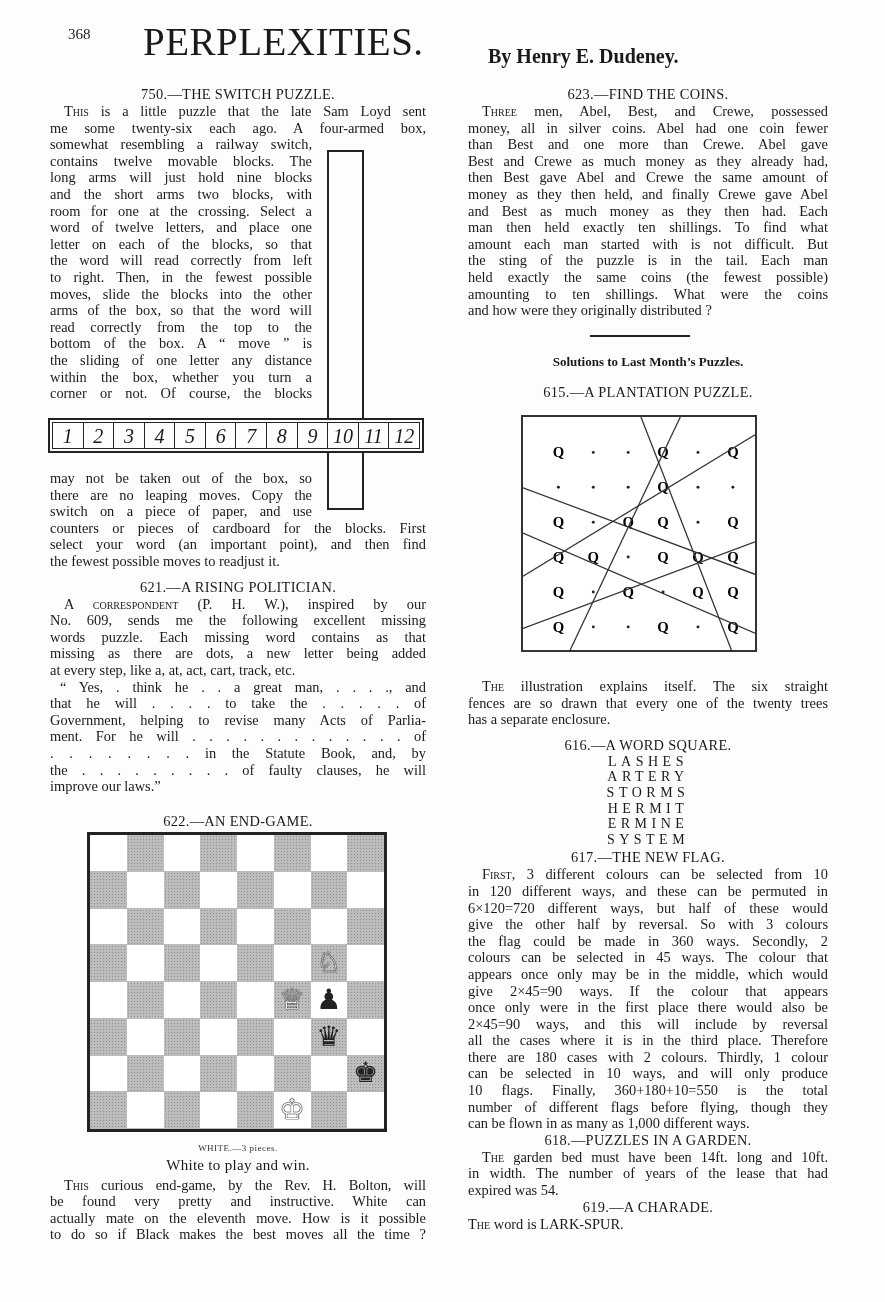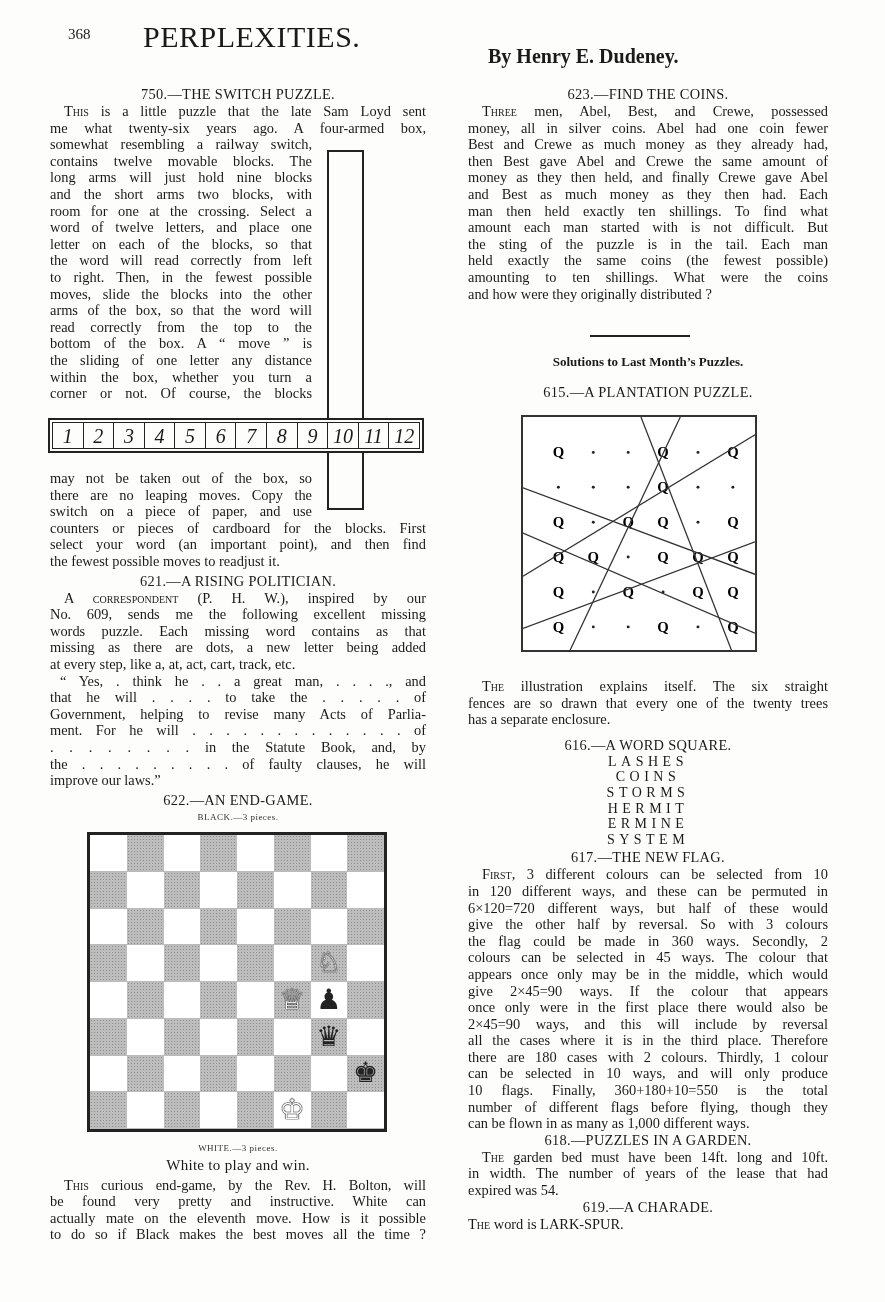--- a/index.html
+++ b/index.html
@@ -1,20 +1,20 @@
 <!DOCTYPE html>
 <html><head>
 <meta charset="utf-8">
 <style>
   * { box-sizing: border-box; margin: 0; padding: 0; }
   html, body { width: 885px; height: 1302px; background: #fdfdfb; overflow: hidden; }
   body { position: relative; font-family: "DejaVu Serif", "Liberation Serif", serif; color: #1a1a1a; }
 
   .page-number { position: absolute; left: 68px; top: 26px; font-family: "Liberation Serif", serif; font-size: 15px; }
-  .masthead { position: absolute; left: 143px; top: 22px; font-family: "Liberation Serif", serif; font-size: 30px; letter-spacing: 0.5px; line-height: 1; }
+  .masthead { position: absolute; left: 143px; top: 22px; font-family: "Liberation Serif", serif; font-size: 39px; letter-spacing: 0.5px; line-height: 1; }
   .byline { position: absolute; left: 488px; top: 45px; font-family: "Liberation Serif", serif; font-size: 20px; font-weight: bold; }
 
   .col { position: absolute; font-family: "Liberation Serif", serif; font-size: 14.4px; line-height: 16.6px; text-align: justify; }
   .col-left { left: 50px; width: 376px; }
   .col-right { left: 468px; width: 360px; }
 
   .heading { text-align: center; font-size: 14.4px; line-height: 17px; letter-spacing: 0.3px; }
   .sc { font-variant: small-caps; }
   .narrow { width: 262px; }
   .line { display: block; text-align-last: justify; white-space: nowrap; }
@@ -47,21 +47,21 @@
 </head>
 <body>
 
 <div class="page-number">368</div>
 <div class="masthead">PERPLEXITIES.</div>
 <div class="byline">By Henry E. Dudeney.</div>
 
 <div class="col col-left" style="top:86px;">
   <div class="heading">750.—THE SWITCH PUZZLE.</div>
   <span class="line" style="text-indent:14px;"><span class="sc">This</span> <span>is a little puzzle that the late Sam Loyd sent</span></span>
-  <span class="line">me what twenty-six years ago.  A four-armed box,</span>
+  <span class="line">me some twenty-six each ago.  A four-armed box,</span>
   <div class="narrow">
     <span class="line">somewhat resembling a railway switch,</span>
     <span class="line">contains twelve movable blocks.  The</span>
     <span class="line">long arms will just hold nine blocks</span>
     <span class="line">and the short arms two blocks, with</span>
     <span class="line">room for one at the crossing.  Select a</span>
     <span class="line">word of twelve letters, and place one</span>
     <span class="line">letter on each of the blocks, so that</span>
     <span class="line">the word will read correctly from left</span>
     <span class="line">to right.  Then, in the fewest possible</span>
@@ -96,35 +96,35 @@
 <div class="col col-left" style="top:470px;">
   <div class="narrow">
     <span class="line">may not be taken out of the box, so</span>
     <span class="line">there are no leaping moves.  Copy the</span>
     <span class="line">switch on a piece of paper, and use</span>
   </div>
   <span class="line">counters or pieces of cardboard for the blocks.  First</span>
   <span class="line">select your word (an important point), and then find</span>
   <span class="line last">the fewest possible moves to readjust it.</span>
 
-  <div class="heading" style="margin-top:3px;">621.—A RISING POLITICIAN.</div>
+  <div class="heading" style="margin-top:9px;">621.—A RISING POLITICIAN.</div>
   <span class="line" style="text-indent:14px;"><span class="sc">A correspondent</span> <span>(P. H. W.), inspired by our</span></span>
   <span class="line">No. 609, sends me the following excellent missing</span>
   <span class="line">words puzzle.  Each missing word contains as that</span>
   <span class="line">missing as there are dots, a new letter being added</span>
   <span class="line last">at every step, like a, at, act, cart, track, etc.</span>
   <span class="line" style="text-indent:10px;">“ Yes, . think he . . a great man, . . . ., and</span>
   <span class="line">that he will . . . . to take the . . . . . of</span>
   <span class="line">Government, helping to revise many Acts of Parlia-</span>
   <span class="line">ment.  For he will . . . . . .   . . . . . . . of</span>
   <span class="line">. . . . . . . . in the Statute Book, and, by</span>
   <span class="line">the . . . . . . . . . of faulty clauses, he will</span>
   <span class="line last">improve our laws.”</span>
 
-  <div class="heading" style="margin-top:3px;">622.—AN END-GAME.</div>
+  <div class="heading" style="margin-top:18px;">622.—AN END-GAME.</div>
   <div class="board-caption">BLACK.—3 pieces.</div>
 </div>
 
 <div class="board" id="chess-board">
     <div class="sq"></div>
     <div class="sq dark"></div>
     <div class="sq"></div>
     <div class="sq dark"></div>
     <div class="sq"></div>
     <div class="sq dark"></div>
@@ -206,20 +206,21 @@
   <span class="line" style="text-indent:14px; margin-top:3px;"><span class="sc">This</span> <span>curious end-game, by the Rev. H. Bolton, will</span></span>
   <span class="line">be found very pretty and instructive.  White can</span>
   <span class="line">actually mate on the eleventh move.  How is it possible</span>
   <span class="line">to do so if Black makes the best moves all the time ?</span>
 </div>
 
 <div class="col col-right" style="top:86px;">
   <div class="heading">623.—FIND THE COINS.</div>
   <span class="line" style="text-indent:14px;"><span class="sc">Three</span> <span>men, Abel, Best, and Crewe, possessed</span></span>
   <span class="line">money, all in silver coins.  Abel had one coin fewer</span>
+  <span class="line">than Best and one more than Crewe.  Abel gave</span>
   <span class="line">Best and Crewe as much money as they already had,</span>
   <span class="line">then Best gave Abel and Crewe the same amount of</span>
   <span class="line">money as they then held, and finally Crewe gave Abel</span>
   <span class="line">and Best as much money as they then had.  Each</span>
   <span class="line">man then held exactly ten shillings.  To find what</span>
   <span class="line">amount each man started with is not difficult. But</span>
   <span class="line">the sting of the puzzle is in the tail.  Each man</span>
   <span class="line">held exactly the same coins (the fewest possible)</span>
   <span class="line">amounting to ten shillings.  What were the coins</span>
   <span class="line last">and how were they originally distributed ?</span>
@@ -280,21 +281,21 @@
 </div>
 
 <div class="col col-right" style="top:678px;">
   <span class="line" style="text-indent:14px;"><span class="sc">The</span> <span>illustration explains itself.  The six straight</span></span>
   <span class="line">fences are so drawn that every one of the twenty trees</span>
   <span class="line last">has a separate enclosure.</span>
 
   <div class="heading" style="margin-top:9px;">616.—A WORD SQUARE.</div>
   <div class="wordsquare">
     <div>LASHES</div>
-    <div>COINS</div>
+    <div>ARTERY</div>
     <div>STORMS</div>
     <div>HERMIT</div>
     <div>ERMINE</div>
     <div>SYSTEM</div>
   </div>
 
   <div class="heading" style="margin-top:2px;">617.—THE NEW FLAG.</div>
   <span class="line" style="text-indent:14px;"><span class="sc">First,</span> <span>3 different colours can be selected from 10</span></span>
   <span class="line">in 120 different ways, and these can be permuted in</span>
   <span class="line">6×120=720 different ways, but half of these would</span>

